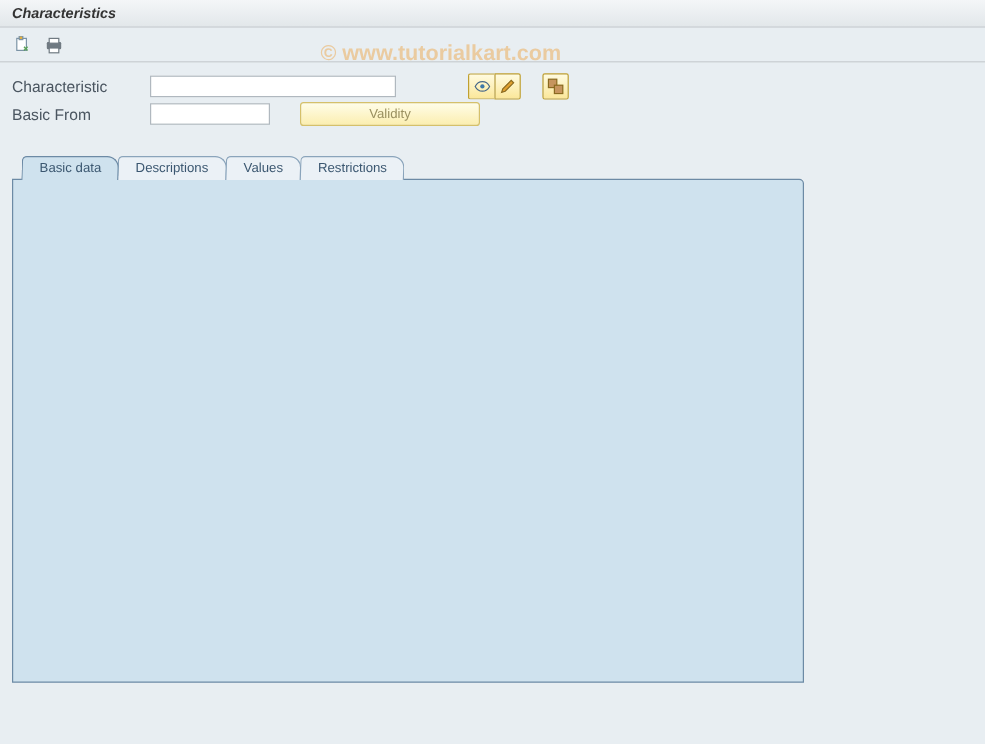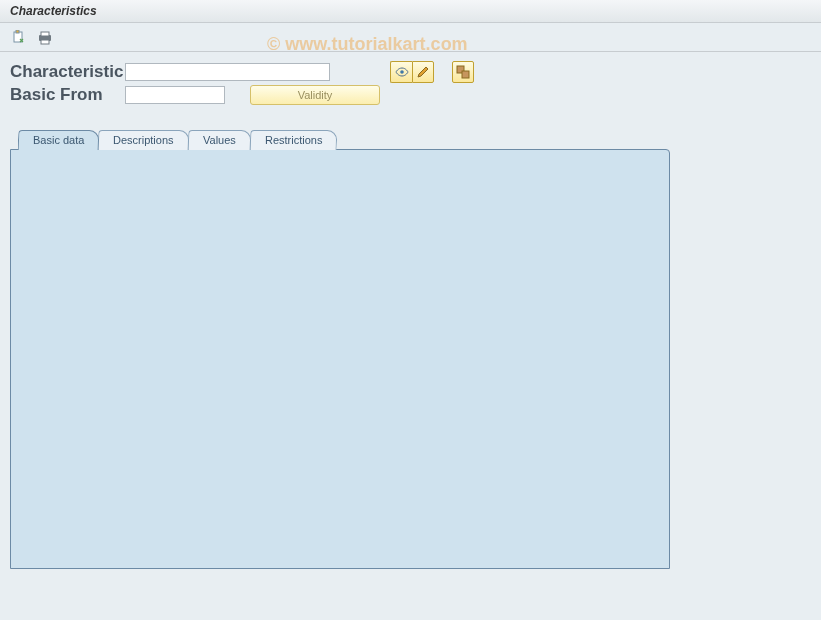--- a/index.html
+++ b/index.html
@@ -53,22 +53,21 @@
     }
     .form-row {
       display: flex;
       align-items: center;
       margin-bottom: 3px;
       height: 20px;
     }
     .form-label {
       width: 115px;
       color: #4a5560;
-      font-size: 17px;
-      font-weight: bold;
+      font-size: 13px;
     }
     .form-input {
       border: 1px solid #b0b8bf;
       background: #fff;
       height: 18px;
       padding: 1px 3px;
       font-size: 11px;
     }
     .input-characteristic { width: 205px; }
     .input-change { width: 100px; }
@@ -85,21 +84,21 @@
       cursor: pointer;
     }
     .btn-group { display: inline-flex; margin-left: 60px; }
     .btn-group .icon-btn:first-child { border-radius: 2px 0 0 2px; border-right: none;}
     .btn-group .icon-btn:last-child { border-radius: 0 2px 2px 0;}
     .validity-btn {
       background: linear-gradient(to bottom,#fffde8,#fbeeb0);
       border: 1px solid #d5c06a;
       color: #9a9060;
       height: 20px;
-      width: 130px;
+      width: 150px;
       border-radius: 3px;
       text-align: center;
       font-size: 11px;
       margin-left: 25px;
       cursor: pointer;
       display: inline-flex;
       align-items: center;
       justify-content: center;
     }
     .tabstrip {

